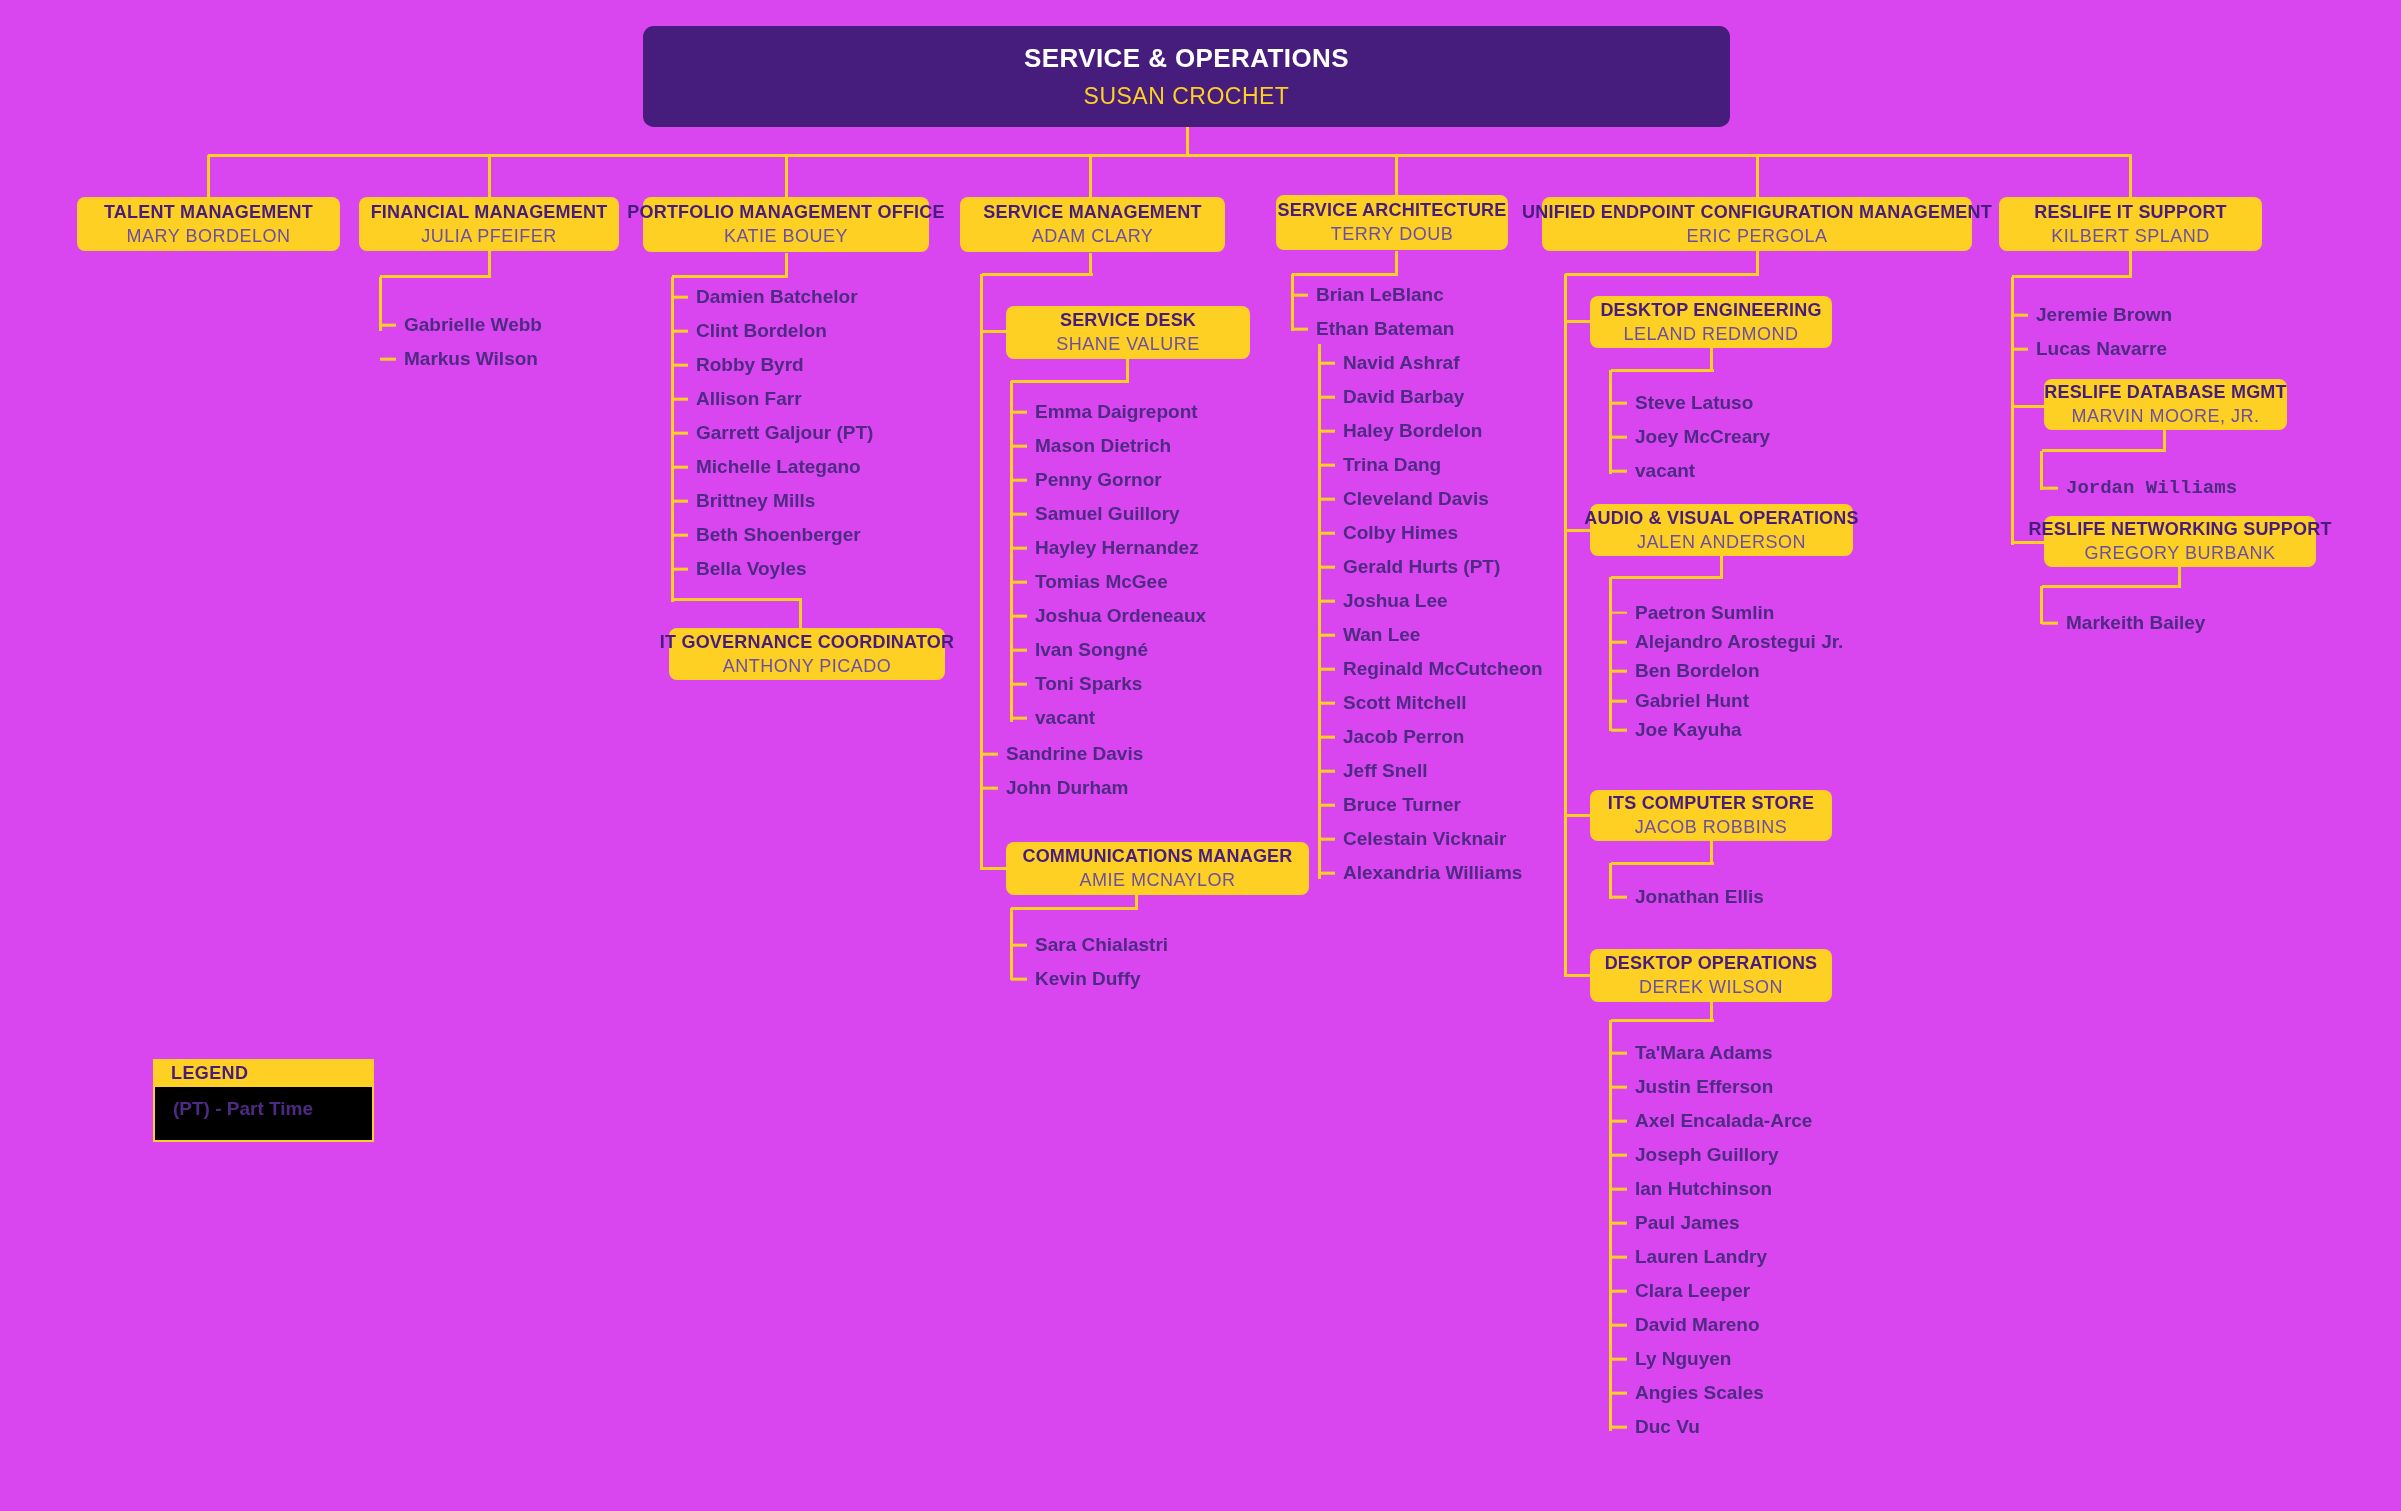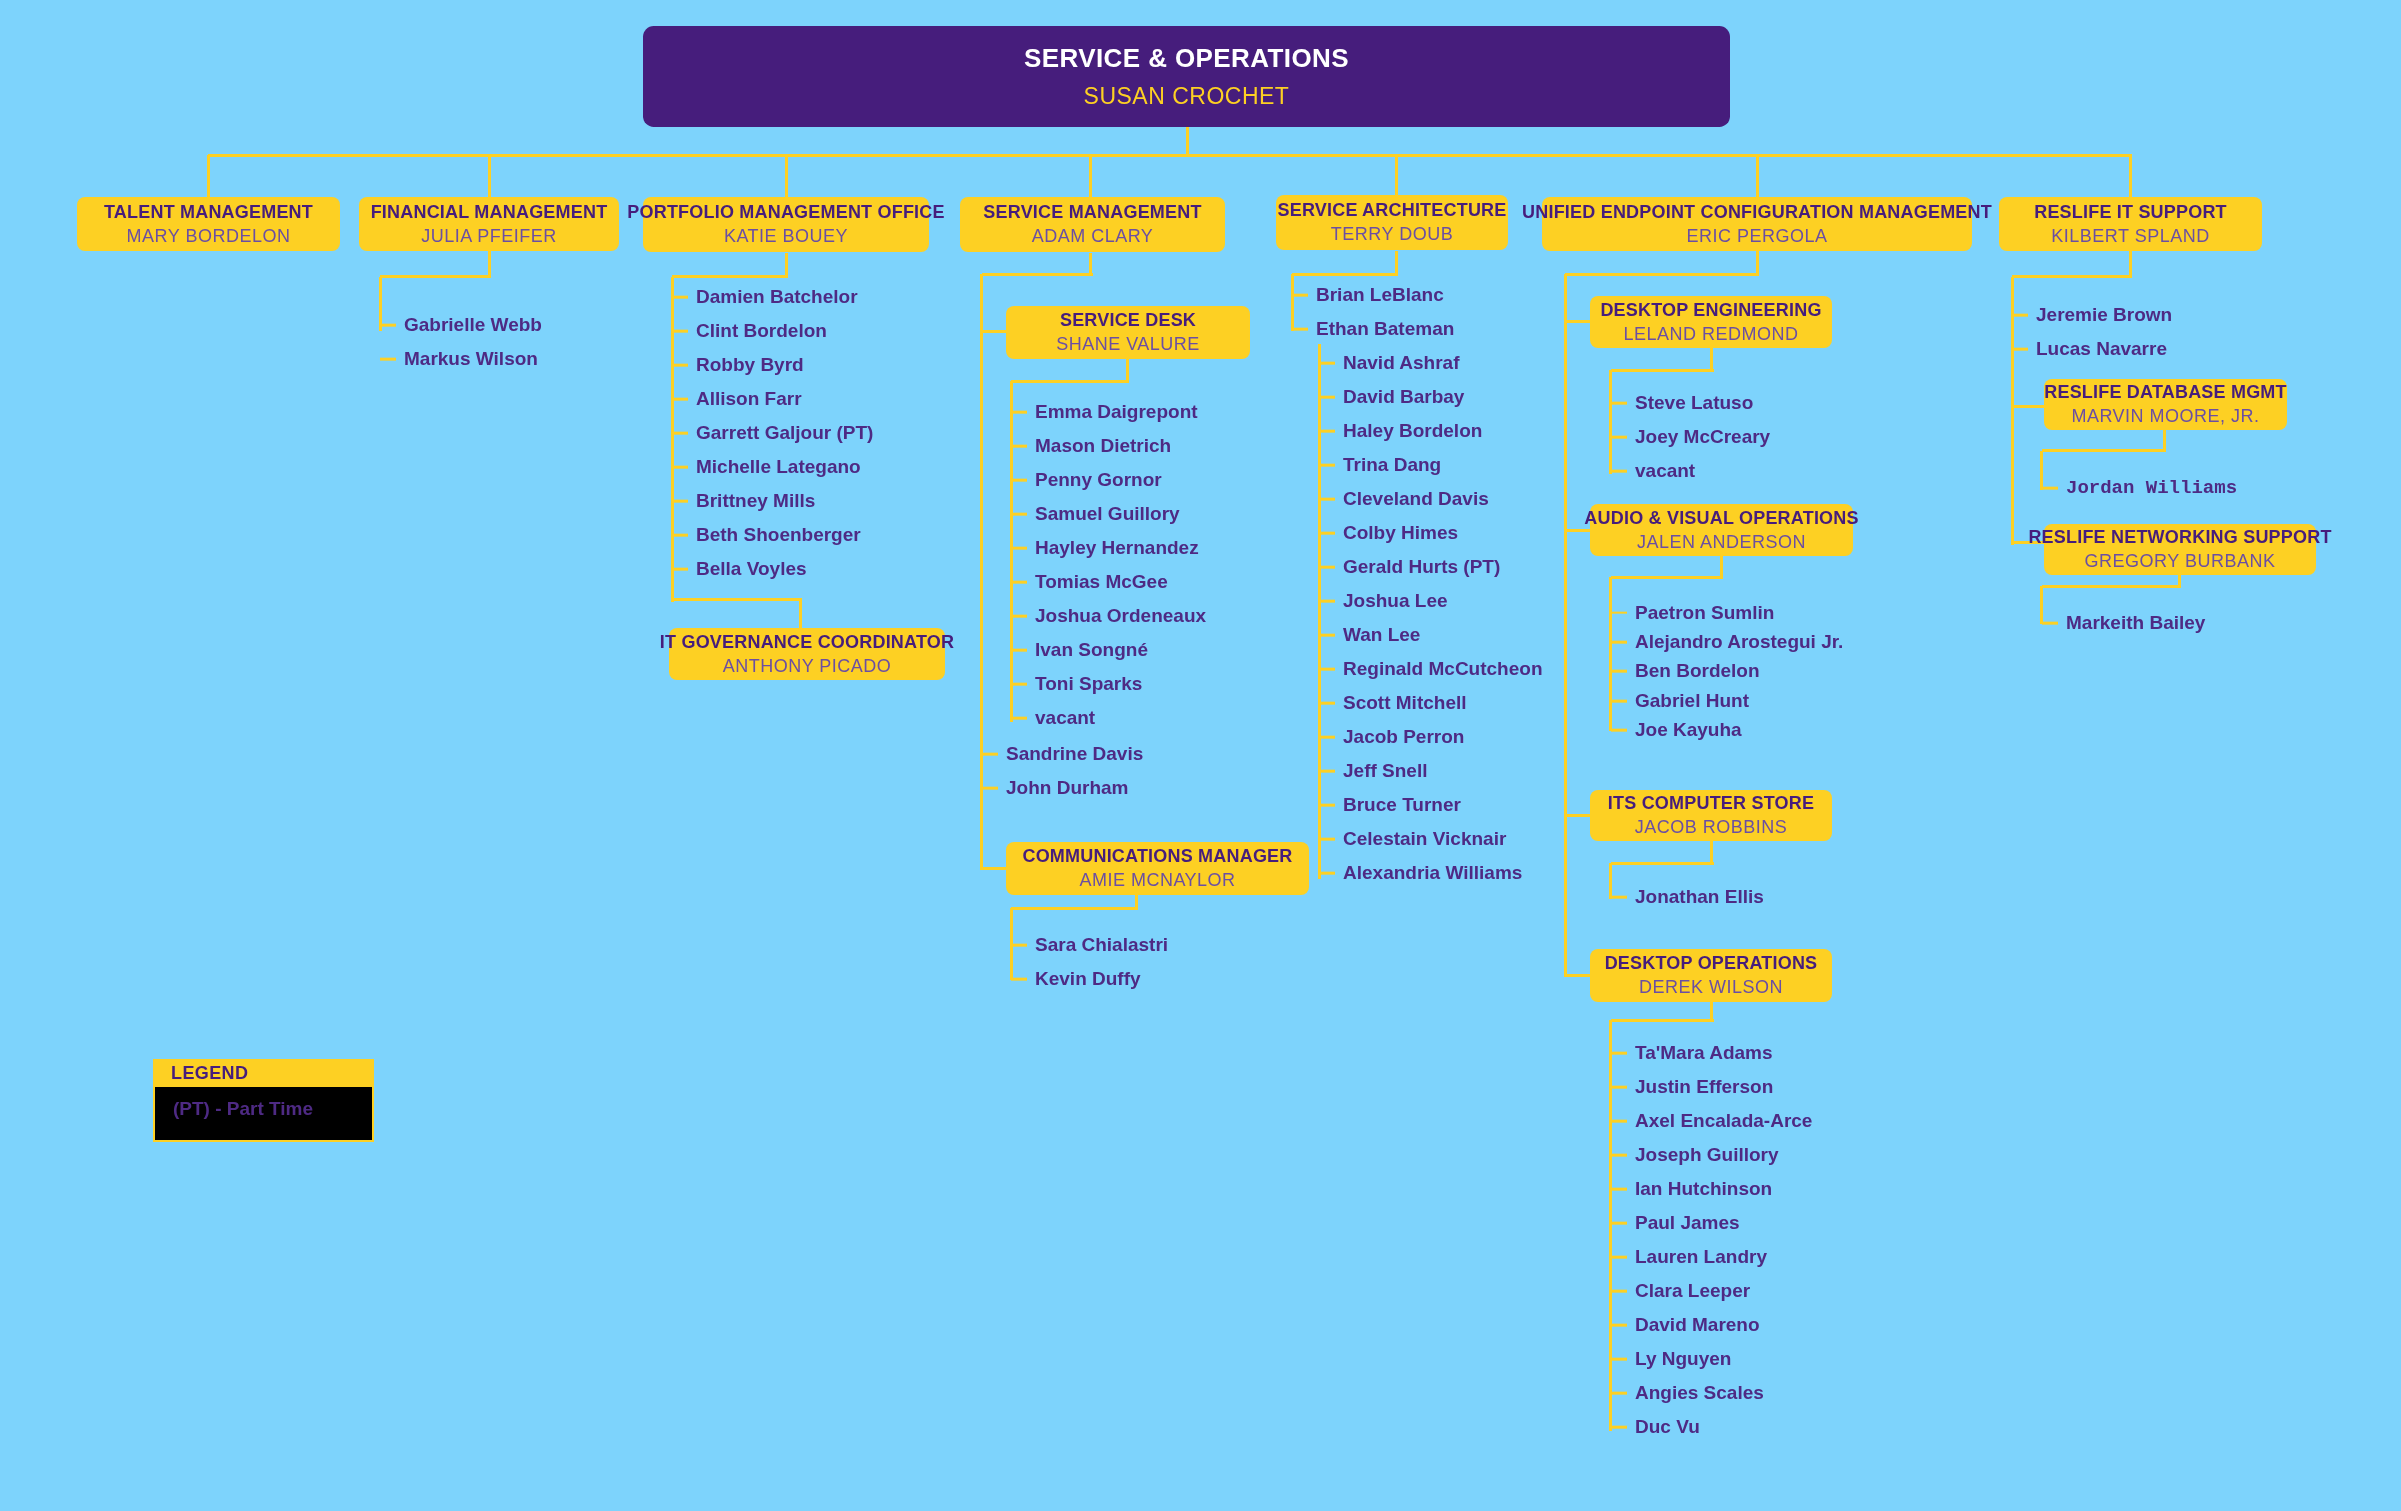--- a/index.html
+++ b/index.html
@@ -1,18 +1,18 @@
 <!DOCTYPE html>
 <html style="font-size:14.3px"><head>
 <meta charset="utf-8">
 <style>
   html, body { margin:0; padding:0; background:#000; }
   .stage {
     position:relative; width:2401px; height:1512px;
-    background:#7dd3fc; overflow:hidden;
+    background:#d946ef; overflow:hidden;
     font-family:"Liberation Sans", sans-serif;
   }
   .line { position:absolute; background:#FDD023; z-index:1; }
   .box {
     position:absolute; background:#FDD023; border-radius:8px;
     display:flex; flex-direction:column; align-items:center; justify-content:center;
     text-align:center; z-index:2; box-sizing:border-box; padding:3.6px 7.1px;
   }
   .box .title {
     color:#461D7C; font-weight:bold; font-size:18px; line-height:1.25;
@@ -191,21 +191,21 @@
   <div class="box" style="left:1590px;top:949px;width:242px;height:53px;">
     <div class="title">DESKTOP OPERATIONS</div>
     <div class="manager">DEREK WILSON</div>
   </div>
 
   <div class="box" style="left:2044px;top:379px;width:243px;height:51px;">
     <div class="title">RESLIFE DATABASE MGMT</div>
     <div class="manager">MARVIN MOORE, JR.</div>
   </div>
 
-  <div class="box" style="left:2044px;top:516px;width:272px;height:51px;margin-top:8px;">
+  <div class="box" style="left:2044px;top:516px;width:272px;height:51px;">
     <div class="title">RESLIFE NETWORKING SUPPORT</div>
     <div class="manager">GREGORY BURBANK</div>
   </div>
 
   <ul class="members" style="left:380px;top:278px;margin-top:30px;--rh:34px;">
       <li>Gabrielle Webb</li>
       <li>Markus Wilson</li>
     </ul>
 
   <ul class="members" style="left:672px;top:280px;--rh:34px;">

